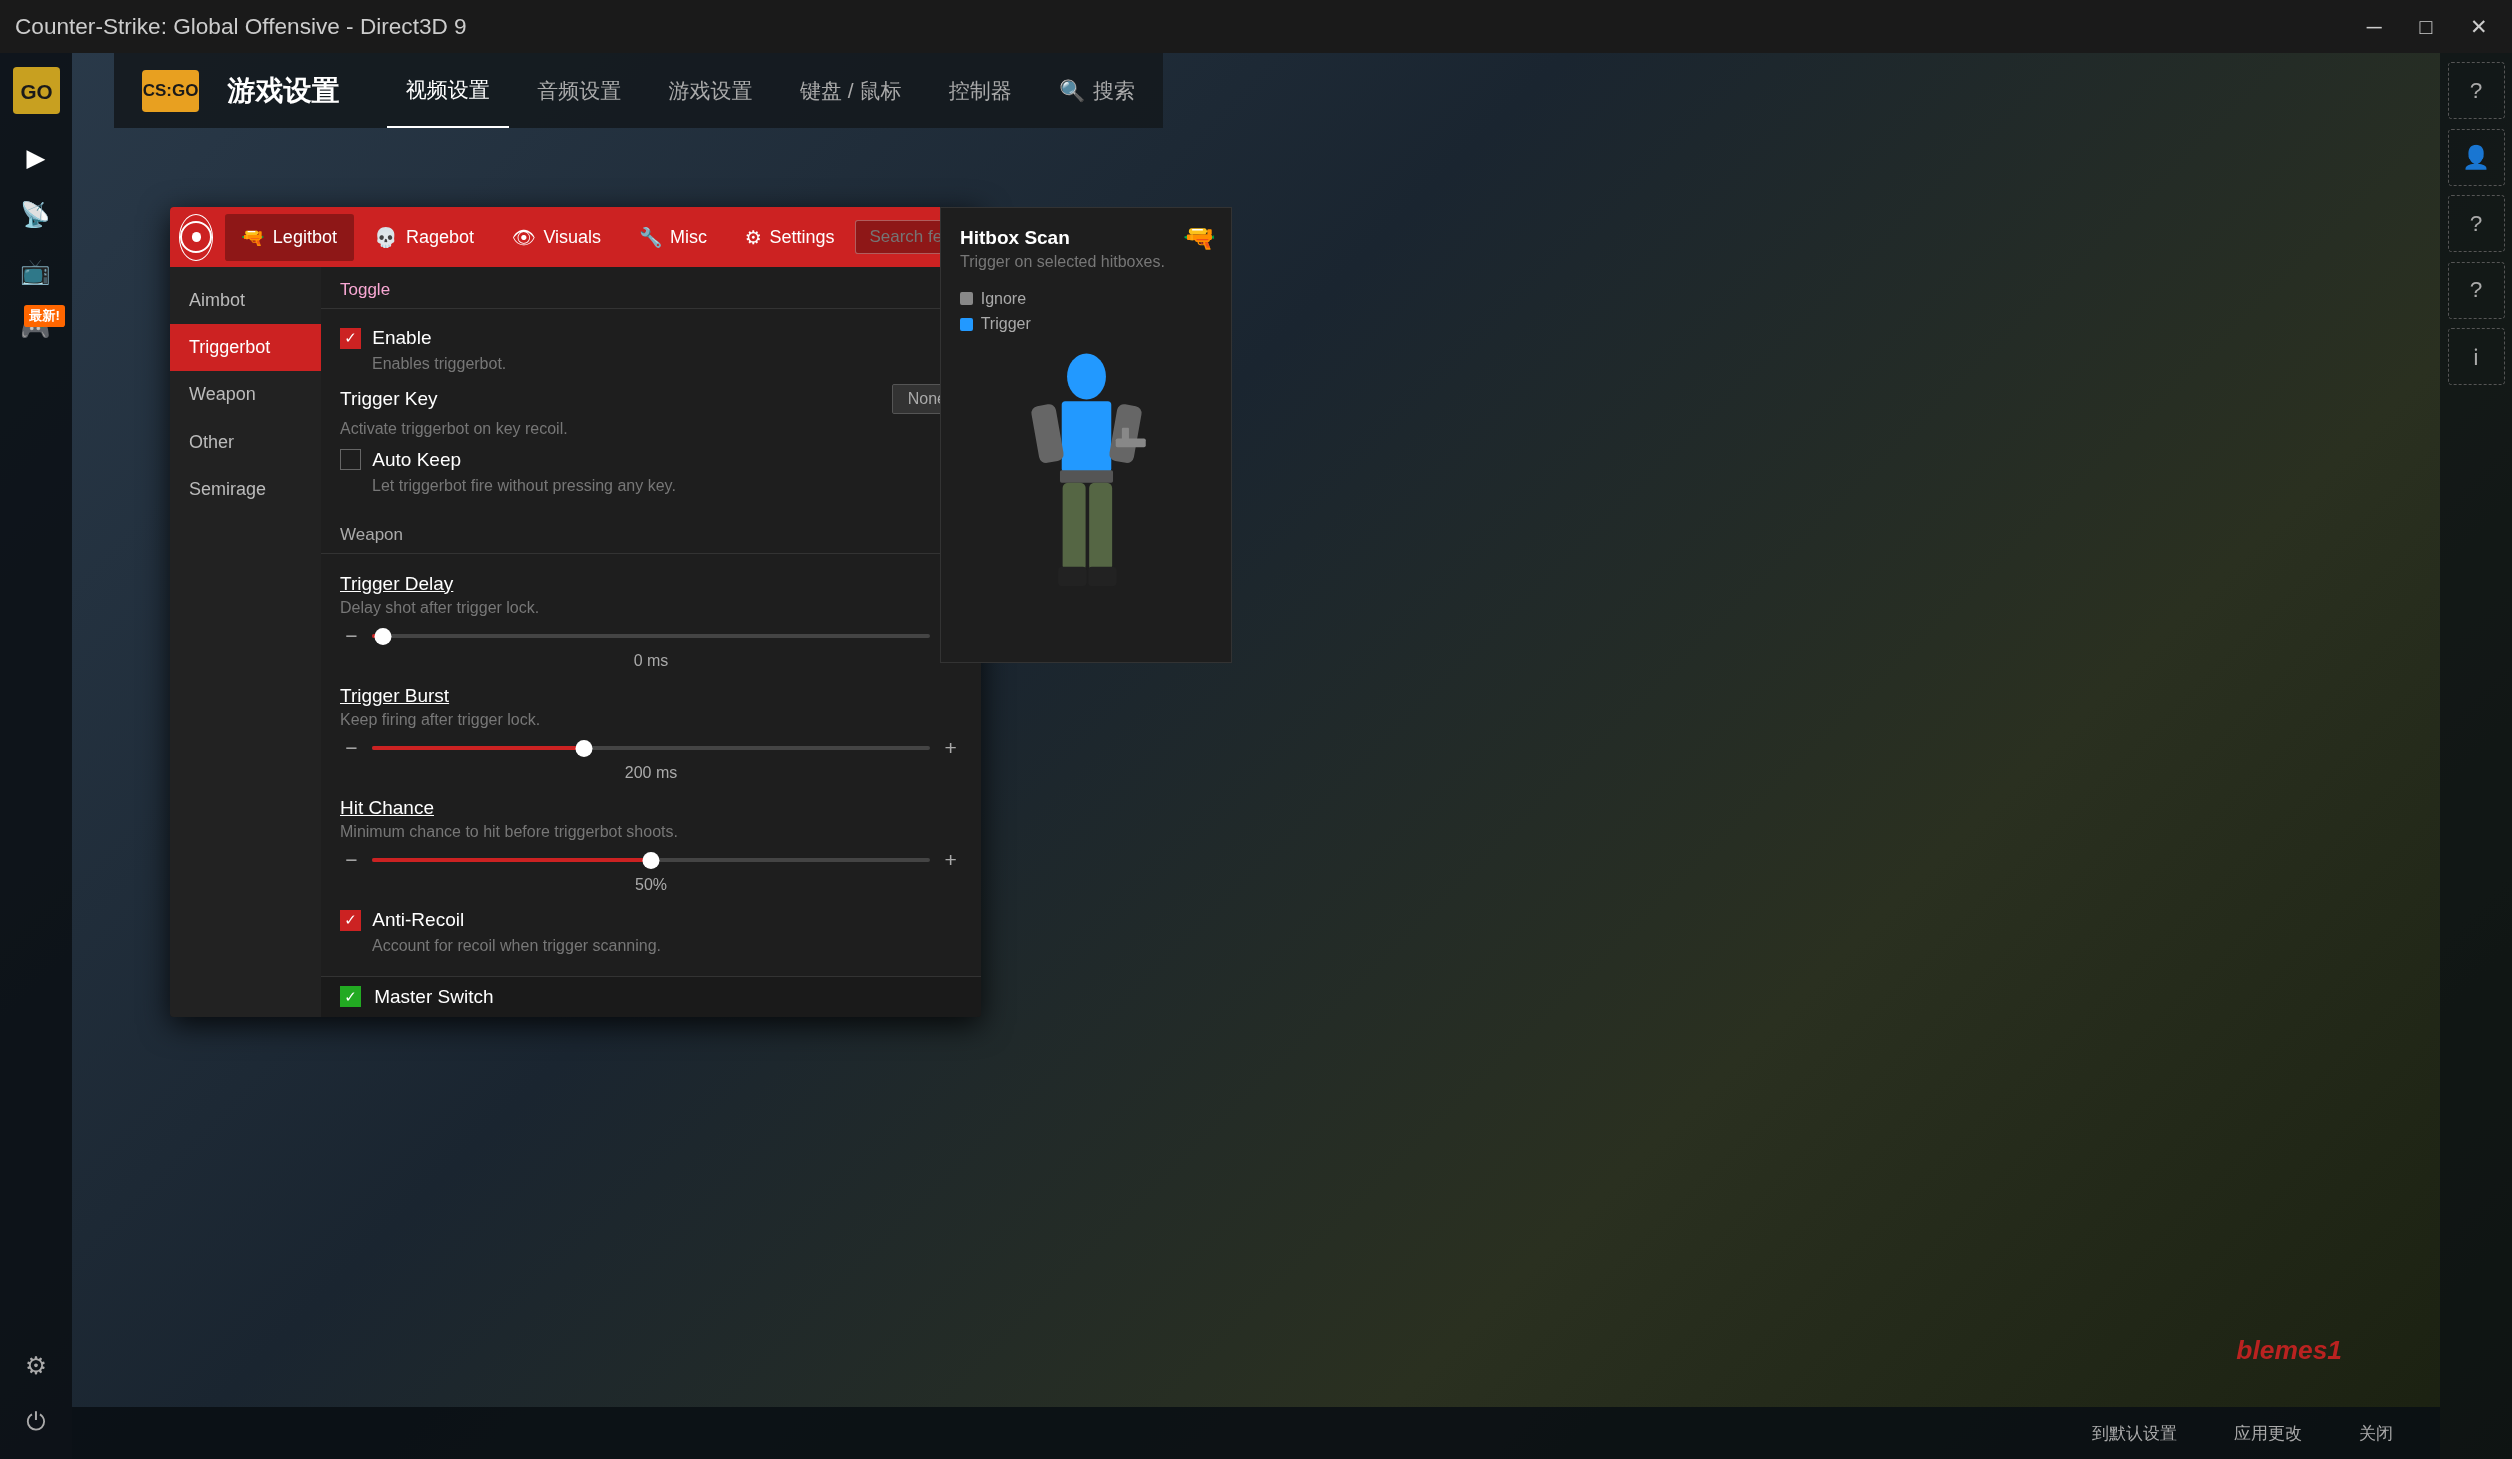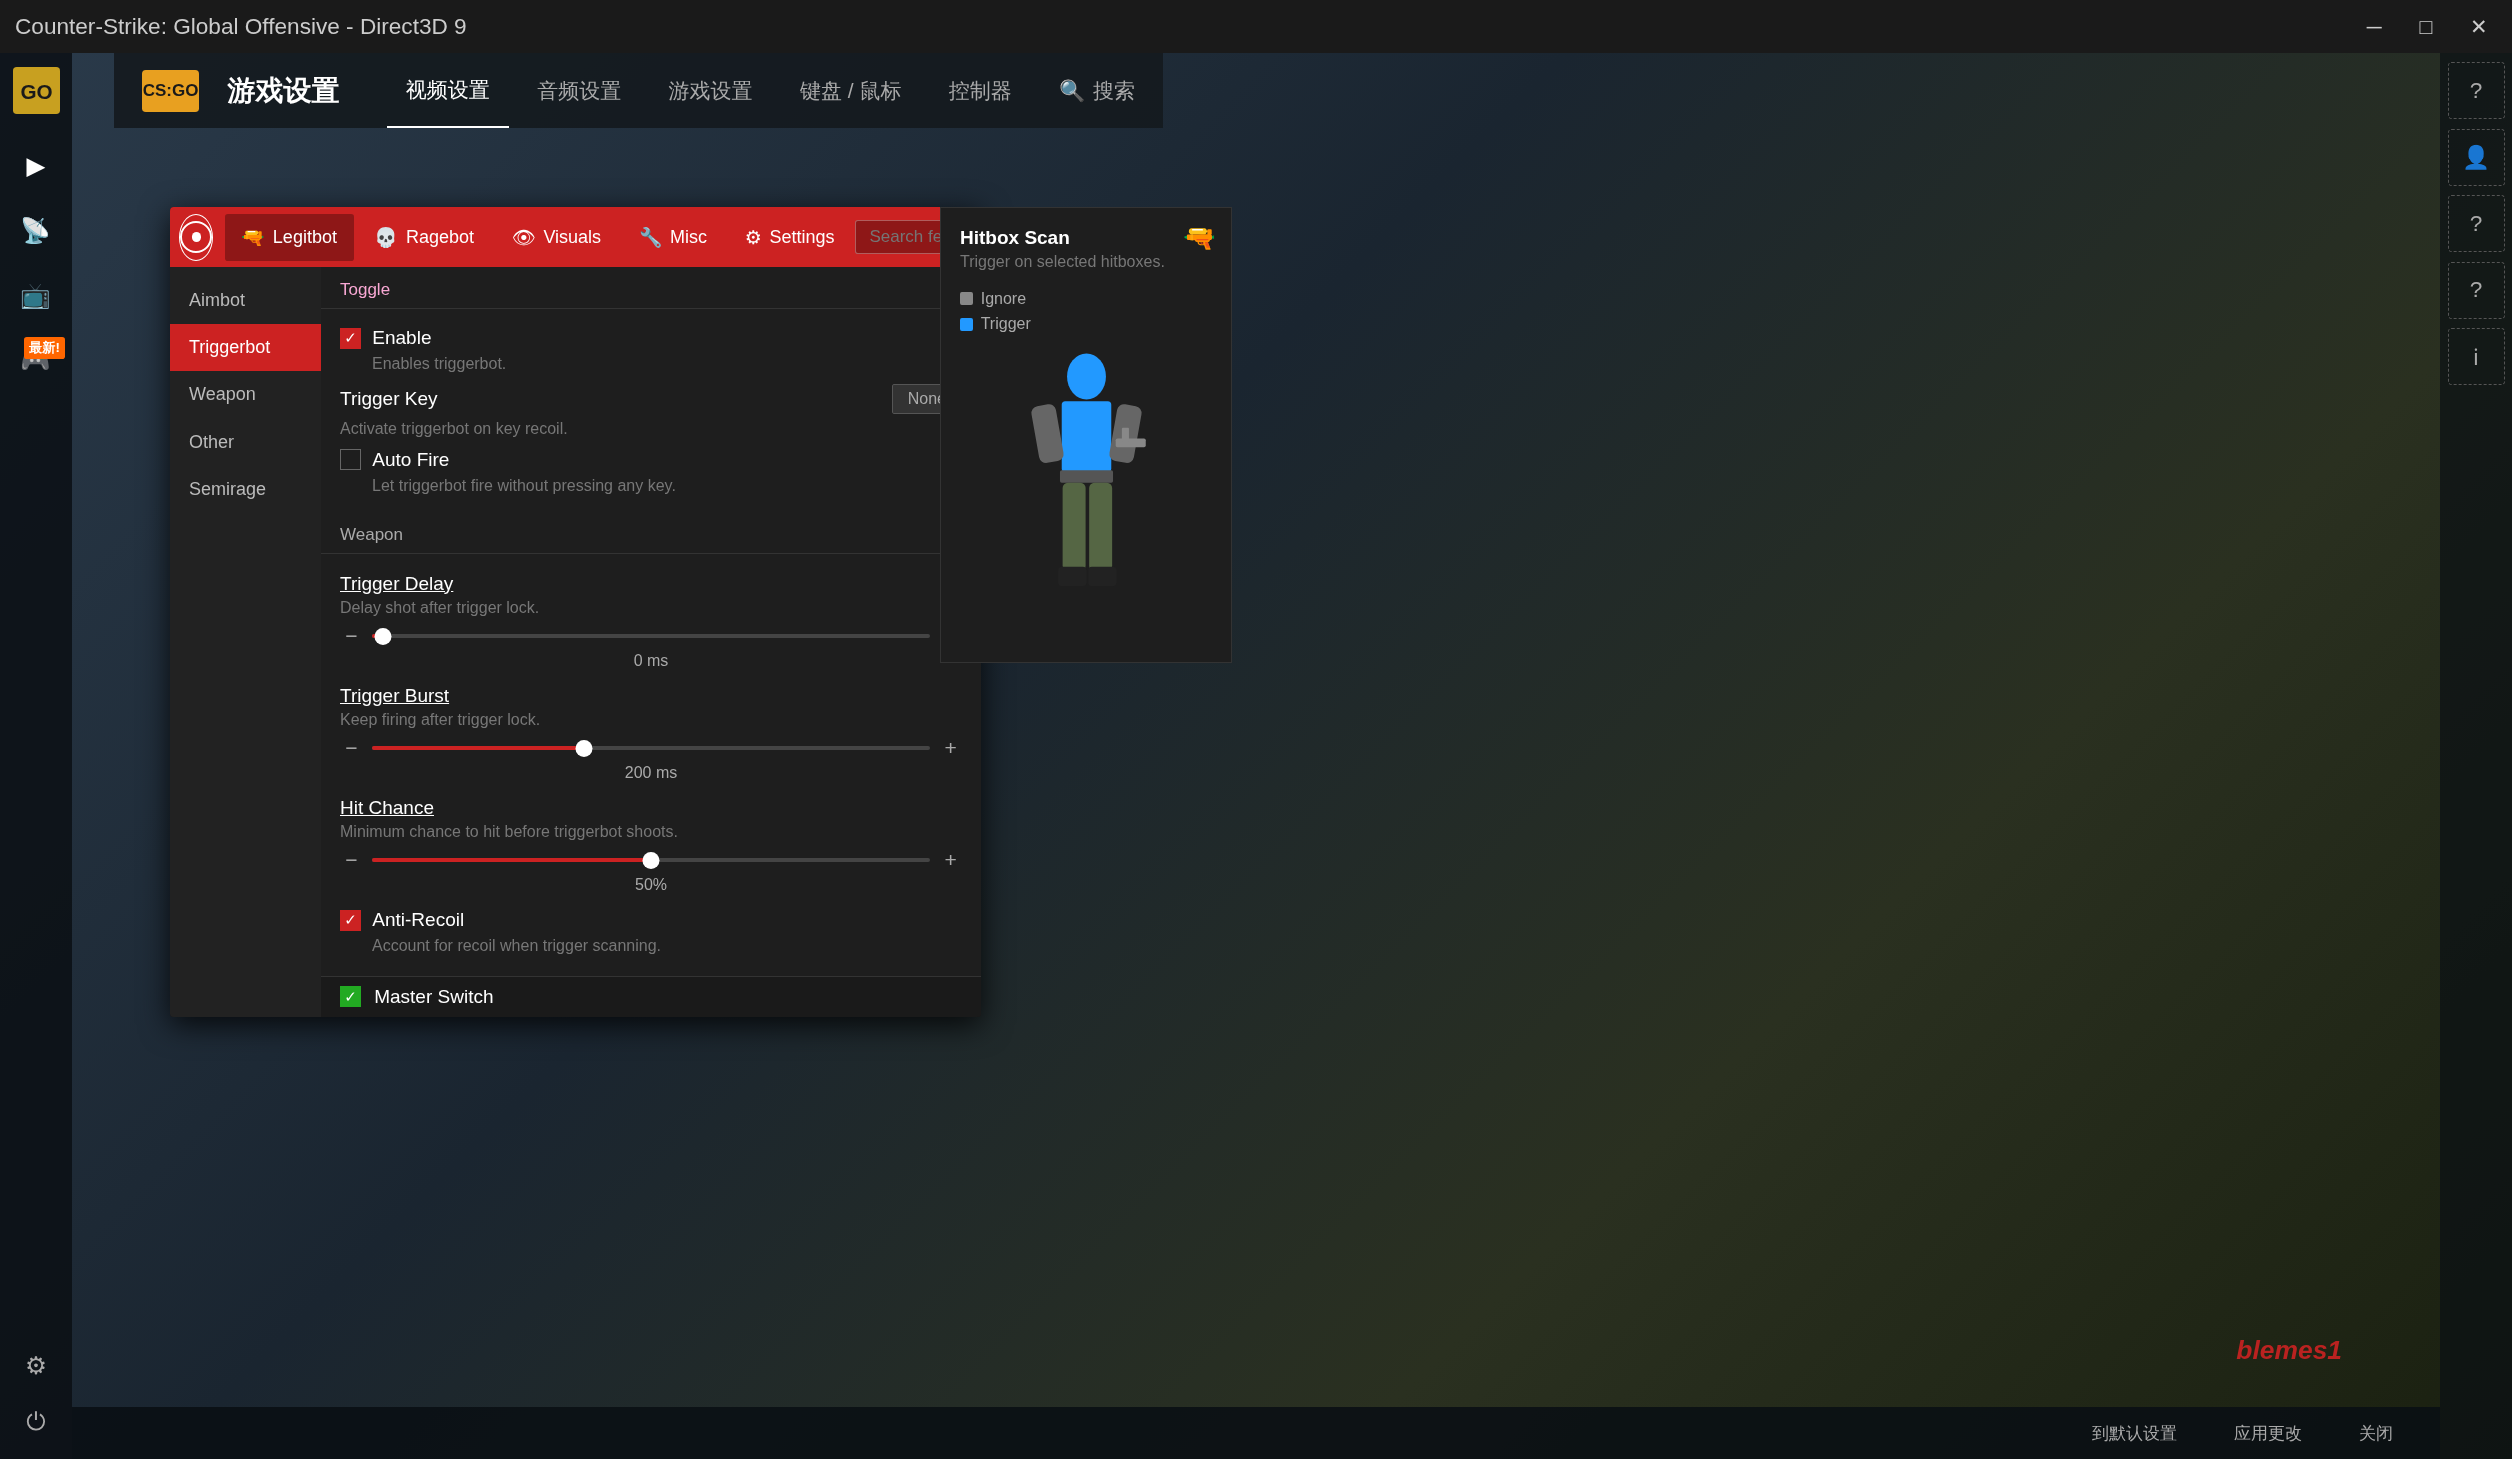--- a/index.html
+++ b/index.html
@@ -58,21 +58,21 @@
       position: absolute;
       top: 53px;
       left: 0;
       width: 72px;
       height: calc(100% - 53px);
       background: rgba(10,15,20,0.85);
       display: flex;
       flex-direction: column;
       align-items: center;
       padding: 9.4px 0;
-      gap: 8px;
+      gap: 0;
       z-index: 10;
     }
     .sidebar-logo {
       width: 57px;
       height: 57px;
       display: flex;
       align-items: center;
       justify-content: center;
       margin-bottom: 9.4px;
     }
@@ -759,21 +759,21 @@
         <div class="checkbox-desc">Enables triggerbot.</div>
 
         <div class="trigger-key-row">
           <span class="trigger-key-label">Trigger Key</span>
           <button class="trigger-key-btn">None</button>
         </div>
         <div class="trigger-key-desc">Activate triggerbot on key recoil.</div>
 
         <div class="checkbox-row">
           <div class="checkbox-box unchecked"></div>
-          <span class="checkbox-label">Auto Fire</span>
+          <span class="checkbox-label">Auto Keep</span>
         </div>
         <div class="checkbox-desc">Let triggerbot fire without pressing any key.</div>
       </div>
 
       <div class="weapon-section-header">
         <span>Weapon</span>
         <span>🔫</span>
       </div>
       <div class="section-content">
 

